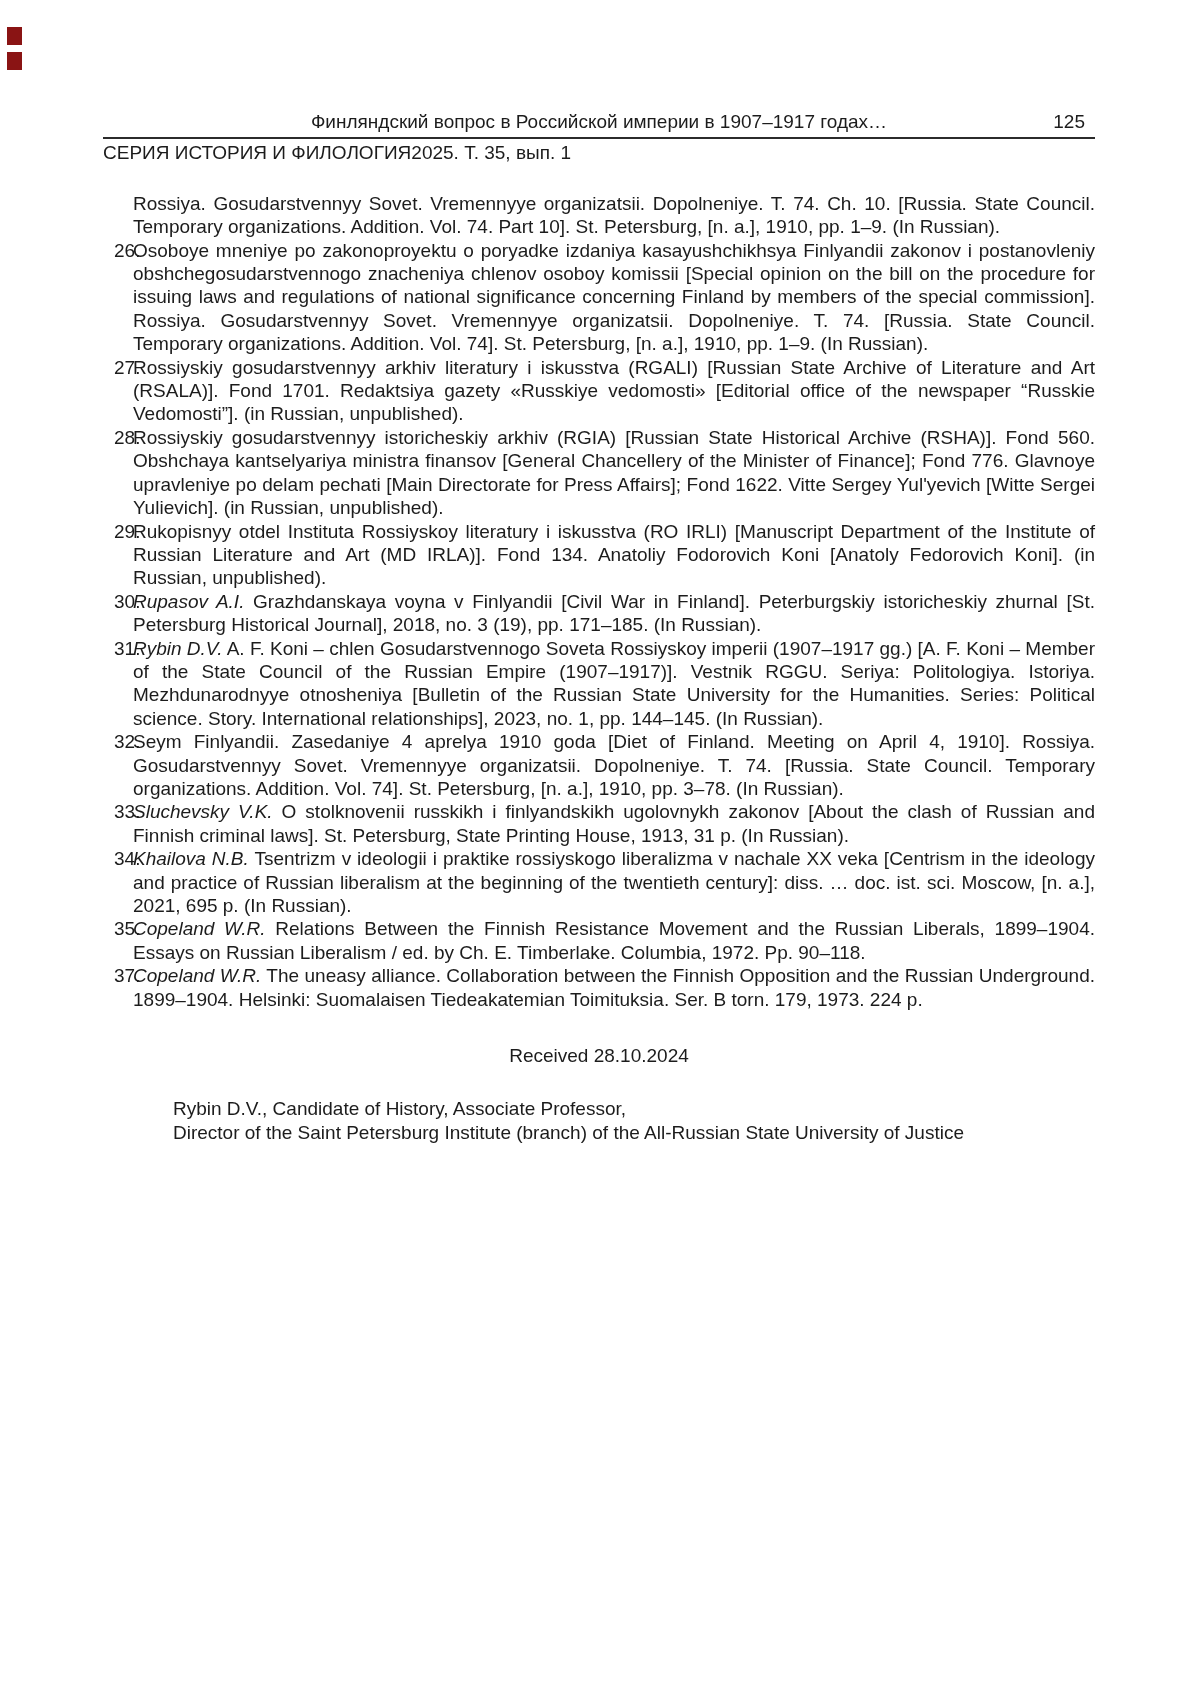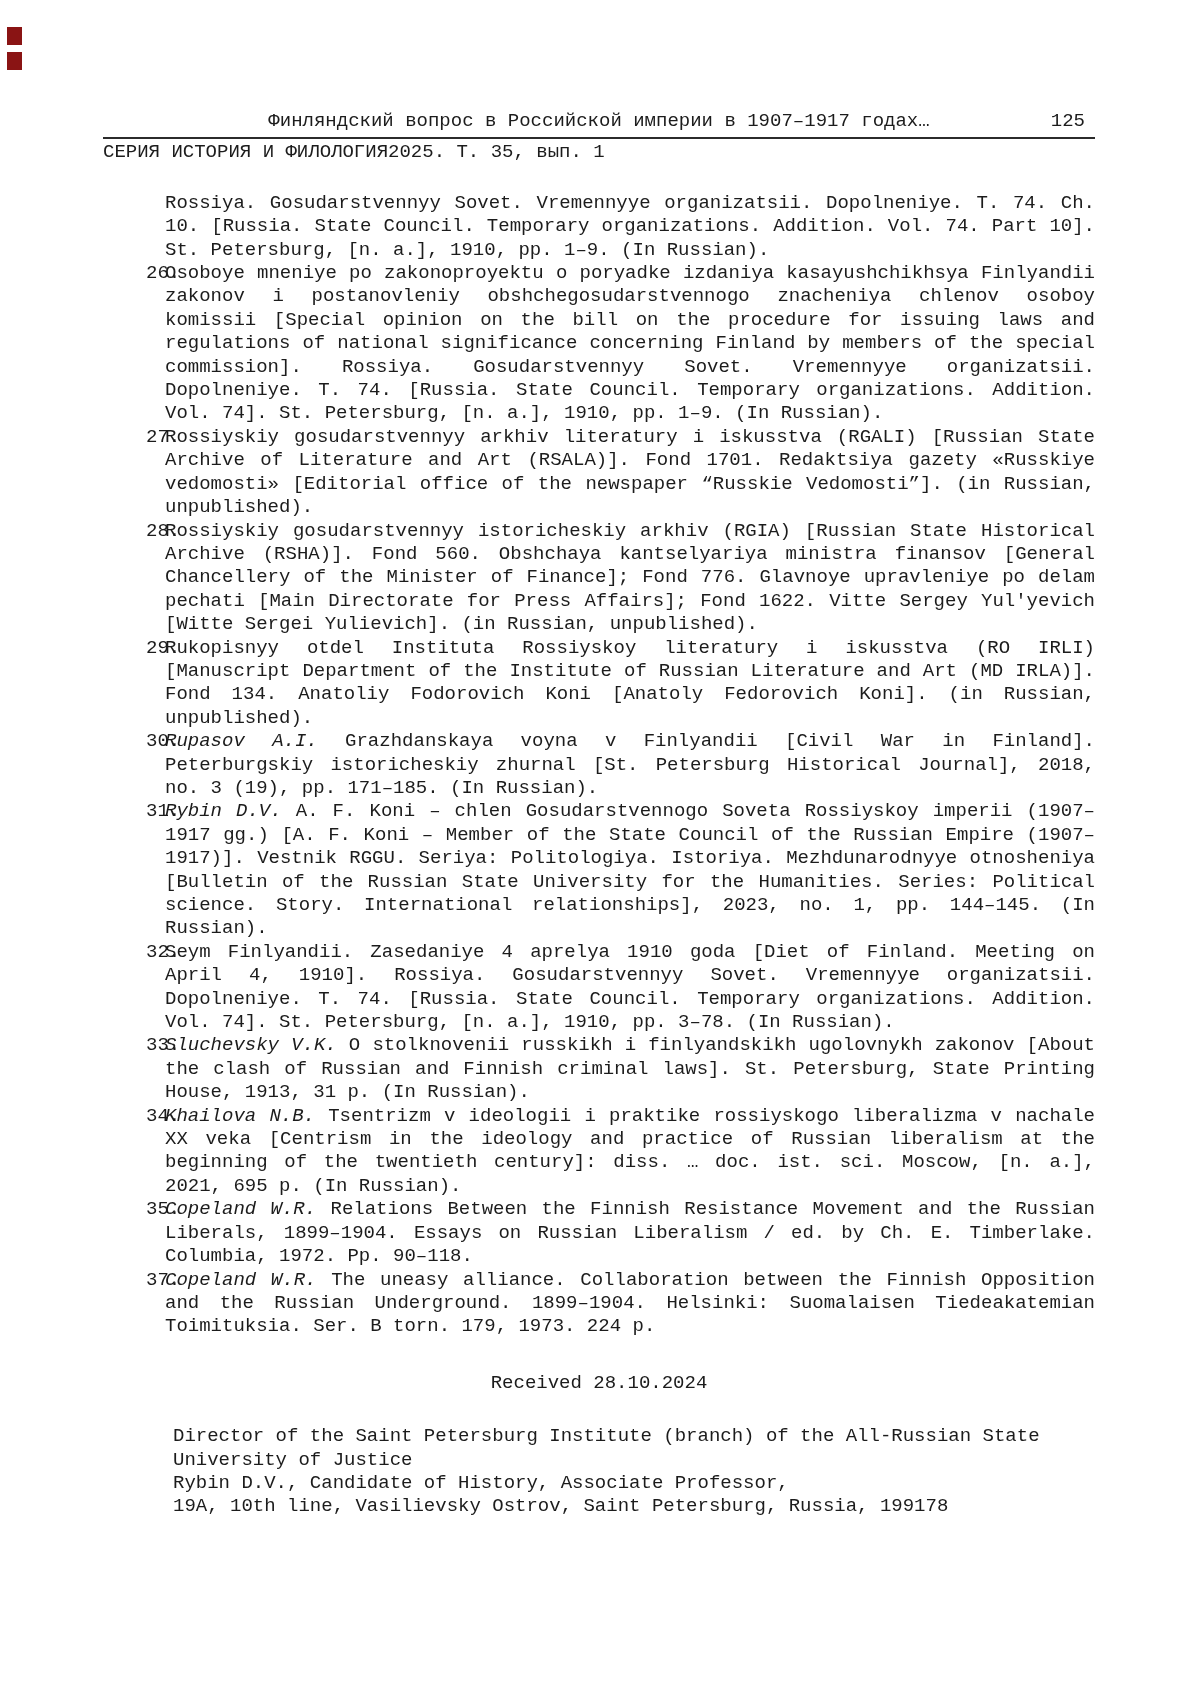--- a/index.html
+++ b/index.html
@@ -6,21 +6,21 @@
     margin: 0;
     padding: 0;
     background: #ffffff;
   }
   .sheet {
     position: relative;
     width: 1200px;
     height: 1698px;
     background: #ffffff;
     overflow: hidden;
-    font-family: Liberation Mono, monospace;
+    font-family: Liberation Sans, sans-serif;
     font-size: 19px;
     line-height: 23.4px;
     color: #1c1c1c;
   }
   .corner-marks {
     position: absolute;
     left: 7px;
     top: 27px;
     width: 16px;
   }
@@ -49,21 +49,20 @@
     border: none;
     border-top: 2px solid #2b2b2b;
     margin: 4px 0 2px 0;
   }
   .series-row {
     display: flex;
     justify-content: flex-start;
   }
   .refs {
     margin-top: 27px;
-    margin-left: 32px;
   }
   .ref-cont {
     padding-left: 30px;
     text-align: justify;
   }
   .ref-list {
     margin: 0;
     padding: 0;
     list-style: none;
   }
@@ -158,23 +157,22 @@
 
   <li class="ref">
     <span class="num">37.</span><span class="author">Copeland W.R.</span><span class="text"> The uneasy alliance. Collaboration between the Finnish Opposition and the Russian Underground. 1899–1904. Helsinki: Suomalaisen Tiedeakatemian Toimituksia. Ser. B torn. 179, 1973. 224 p.</span>
   </li>
 </ol>
     </div>
 
     <div class="received">Received 28.10.2024</div>
 
     <div class="author-block" id="author-block">
+  <div class="author-line">Rybin D.V., Candidate of History, Associate Professor,</div>
+
   <div class="author-line">Director of the Saint Petersburg Institute (branch) of the All-Russian State University of Justice</div>
 
-  <div class="author-line">Rybin D.V., Candidate of History, Associate Professor,</div>
 
-
-  <div class="author-line">19A, 10th line, Vasilievsky Ostrov, Saint Petersburg, Russia, 199178</div>
 
 </div>
 
   </div>
 </div>
 
 </body></html>

